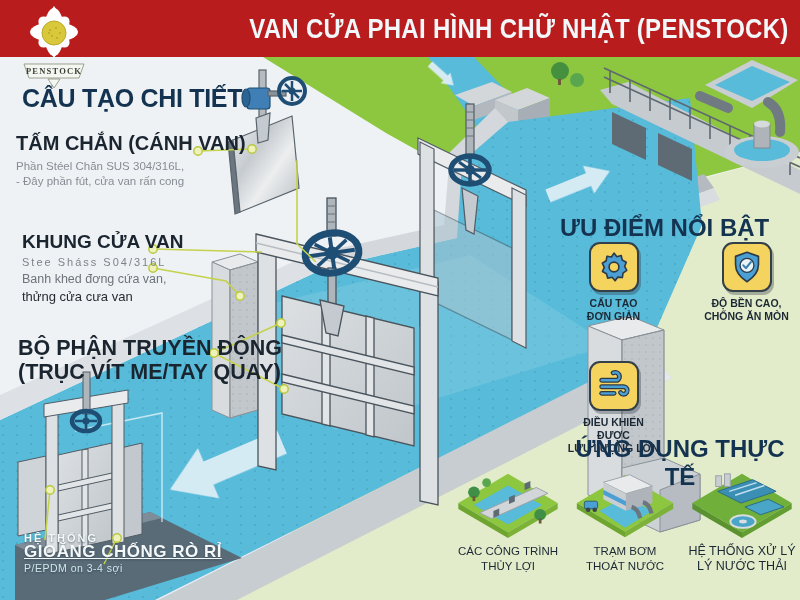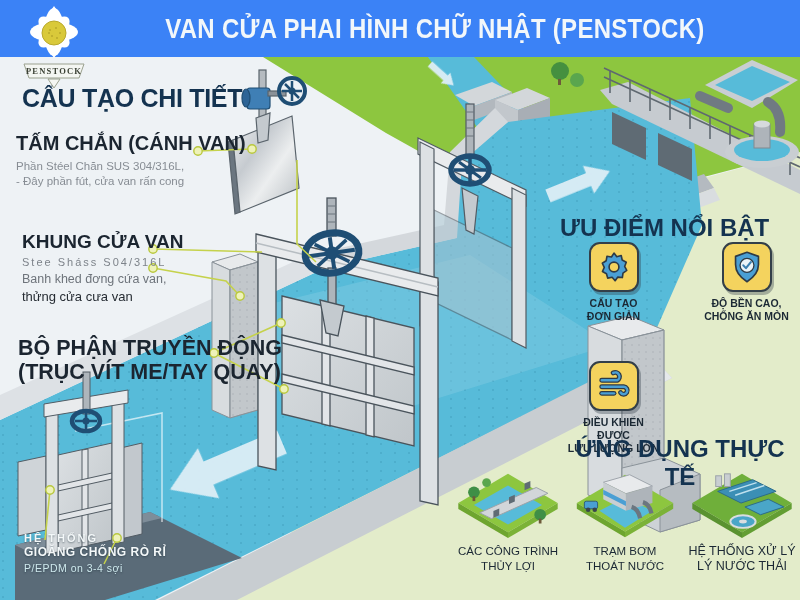--- a/index.html
+++ b/index.html
@@ -1,40 +1,40 @@
 <!DOCTYPE html>
 <html><head>
 <meta charset="utf-8">
 <style>
   html,body{margin:0;padding:0;background:#dfe3e6;}
   .stage{position:relative;width:800px;height:600px;overflow:hidden;
          background:#eef2f5;font-family:"Liberation Sans",sans-serif;
          -webkit-font-smoothing:antialiased;}
   .scene{position:absolute;left:0;top:0;width:800px;height:600px;}
   
-  .header{position:absolute;left:0;top:0;width:800px;height:57px;background:#3b82f6;
-          display:flex;align-items:center;justify-content:center;box-sizing:border-box;
+  .header{position:absolute;left:0;top:0;width:800px;height:57px;background:#b91c1c;
+          display:flex;align-items:center;justify-content:flex-end;box-sizing:border-box;
           padding-left:70px;z-index:30;}
   .header h1{margin:0;color:#f2f7fa;font-size:25px;font-weight:800;letter-spacing:.3px;
              transform:scale(.96,1.12);white-space:nowrap;}
   .logo{position:absolute;left:8px;top:2px;width:92px;height:92px;z-index:40;}
   
   .txt{position:absolute;z-index:20;}
   .d-heading{left:22px;top:84px;font-size:25px;font-weight:800;color:#143350;letter-spacing:-.3px;}
   .sec-title{font-weight:800;color:#1b2530;}
   .shield-t{left:16px;top:132px;font-size:20px;}
   .shield-l{left:16px;top:159px;font-size:11.5px;color:#878d94;line-height:15px;}
   .frame-t{left:22px;top:231px;font-size:19px;}
   .frame-l1{left:22px;top:256px;font-size:11px;color:#7d838a;letter-spacing:2px;}
   .frame-l2{left:22px;top:272px;font-size:12.5px;color:#6e747b;}
   .frame-l3{left:22px;top:289px;font-size:13px;font-weight:400;color:#262c33;}
   .drive-t{left:18px;top:336px;font-size:21.5px;line-height:24px;}
   .seal{left:24px;top:531px;color:#f4f8f9;text-shadow:0 1px 2px rgba(30,50,60,.55);line-height:14px;}
   .seal .s1{font-size:11px;font-weight:800;letter-spacing:2px;}
-  .seal .s2{font-size:12px;font-weight:800;letter-spacing:.5px;}
+  .seal .s2{font-size:17px;font-weight:800;letter-spacing:.5px;text-decoration:underline;}
   .seal .s3{font-size:10.5px;color:#cfe9ed;font-weight:400;letter-spacing:.5px;margin-top:2px;}
   
   .adv-h{left:560px;top:214px;width:240px;text-align:left;font-size:24px;font-weight:800;color:#143350;}
   .adv-grid{position:absolute;left:566px;top:242px;width:228px;z-index:20;
             display:grid;grid-template-columns:1fr 1fr;column-gap:14px;row-gap:10px;gap:38px;}
   .adv-item{display:flex;flex-direction:column;align-items:center;}
   .adv-card{width:46px;height:46px;background:#f4d35e;border:2px solid #333f49;border-radius:11px;
             box-shadow:2px 3px 0 rgba(45,58,69,.35);display:flex;align-items:center;justify-content:center;}
   .adv-label{margin-top:5px;font-size:10.5px;font-weight:800;color:#1b2834;text-align:center;line-height:13px;}
   .app-h{left:566px;top:435px;width:228px;text-align:center;font-size:24px;font-weight:800;color:#143350;}

